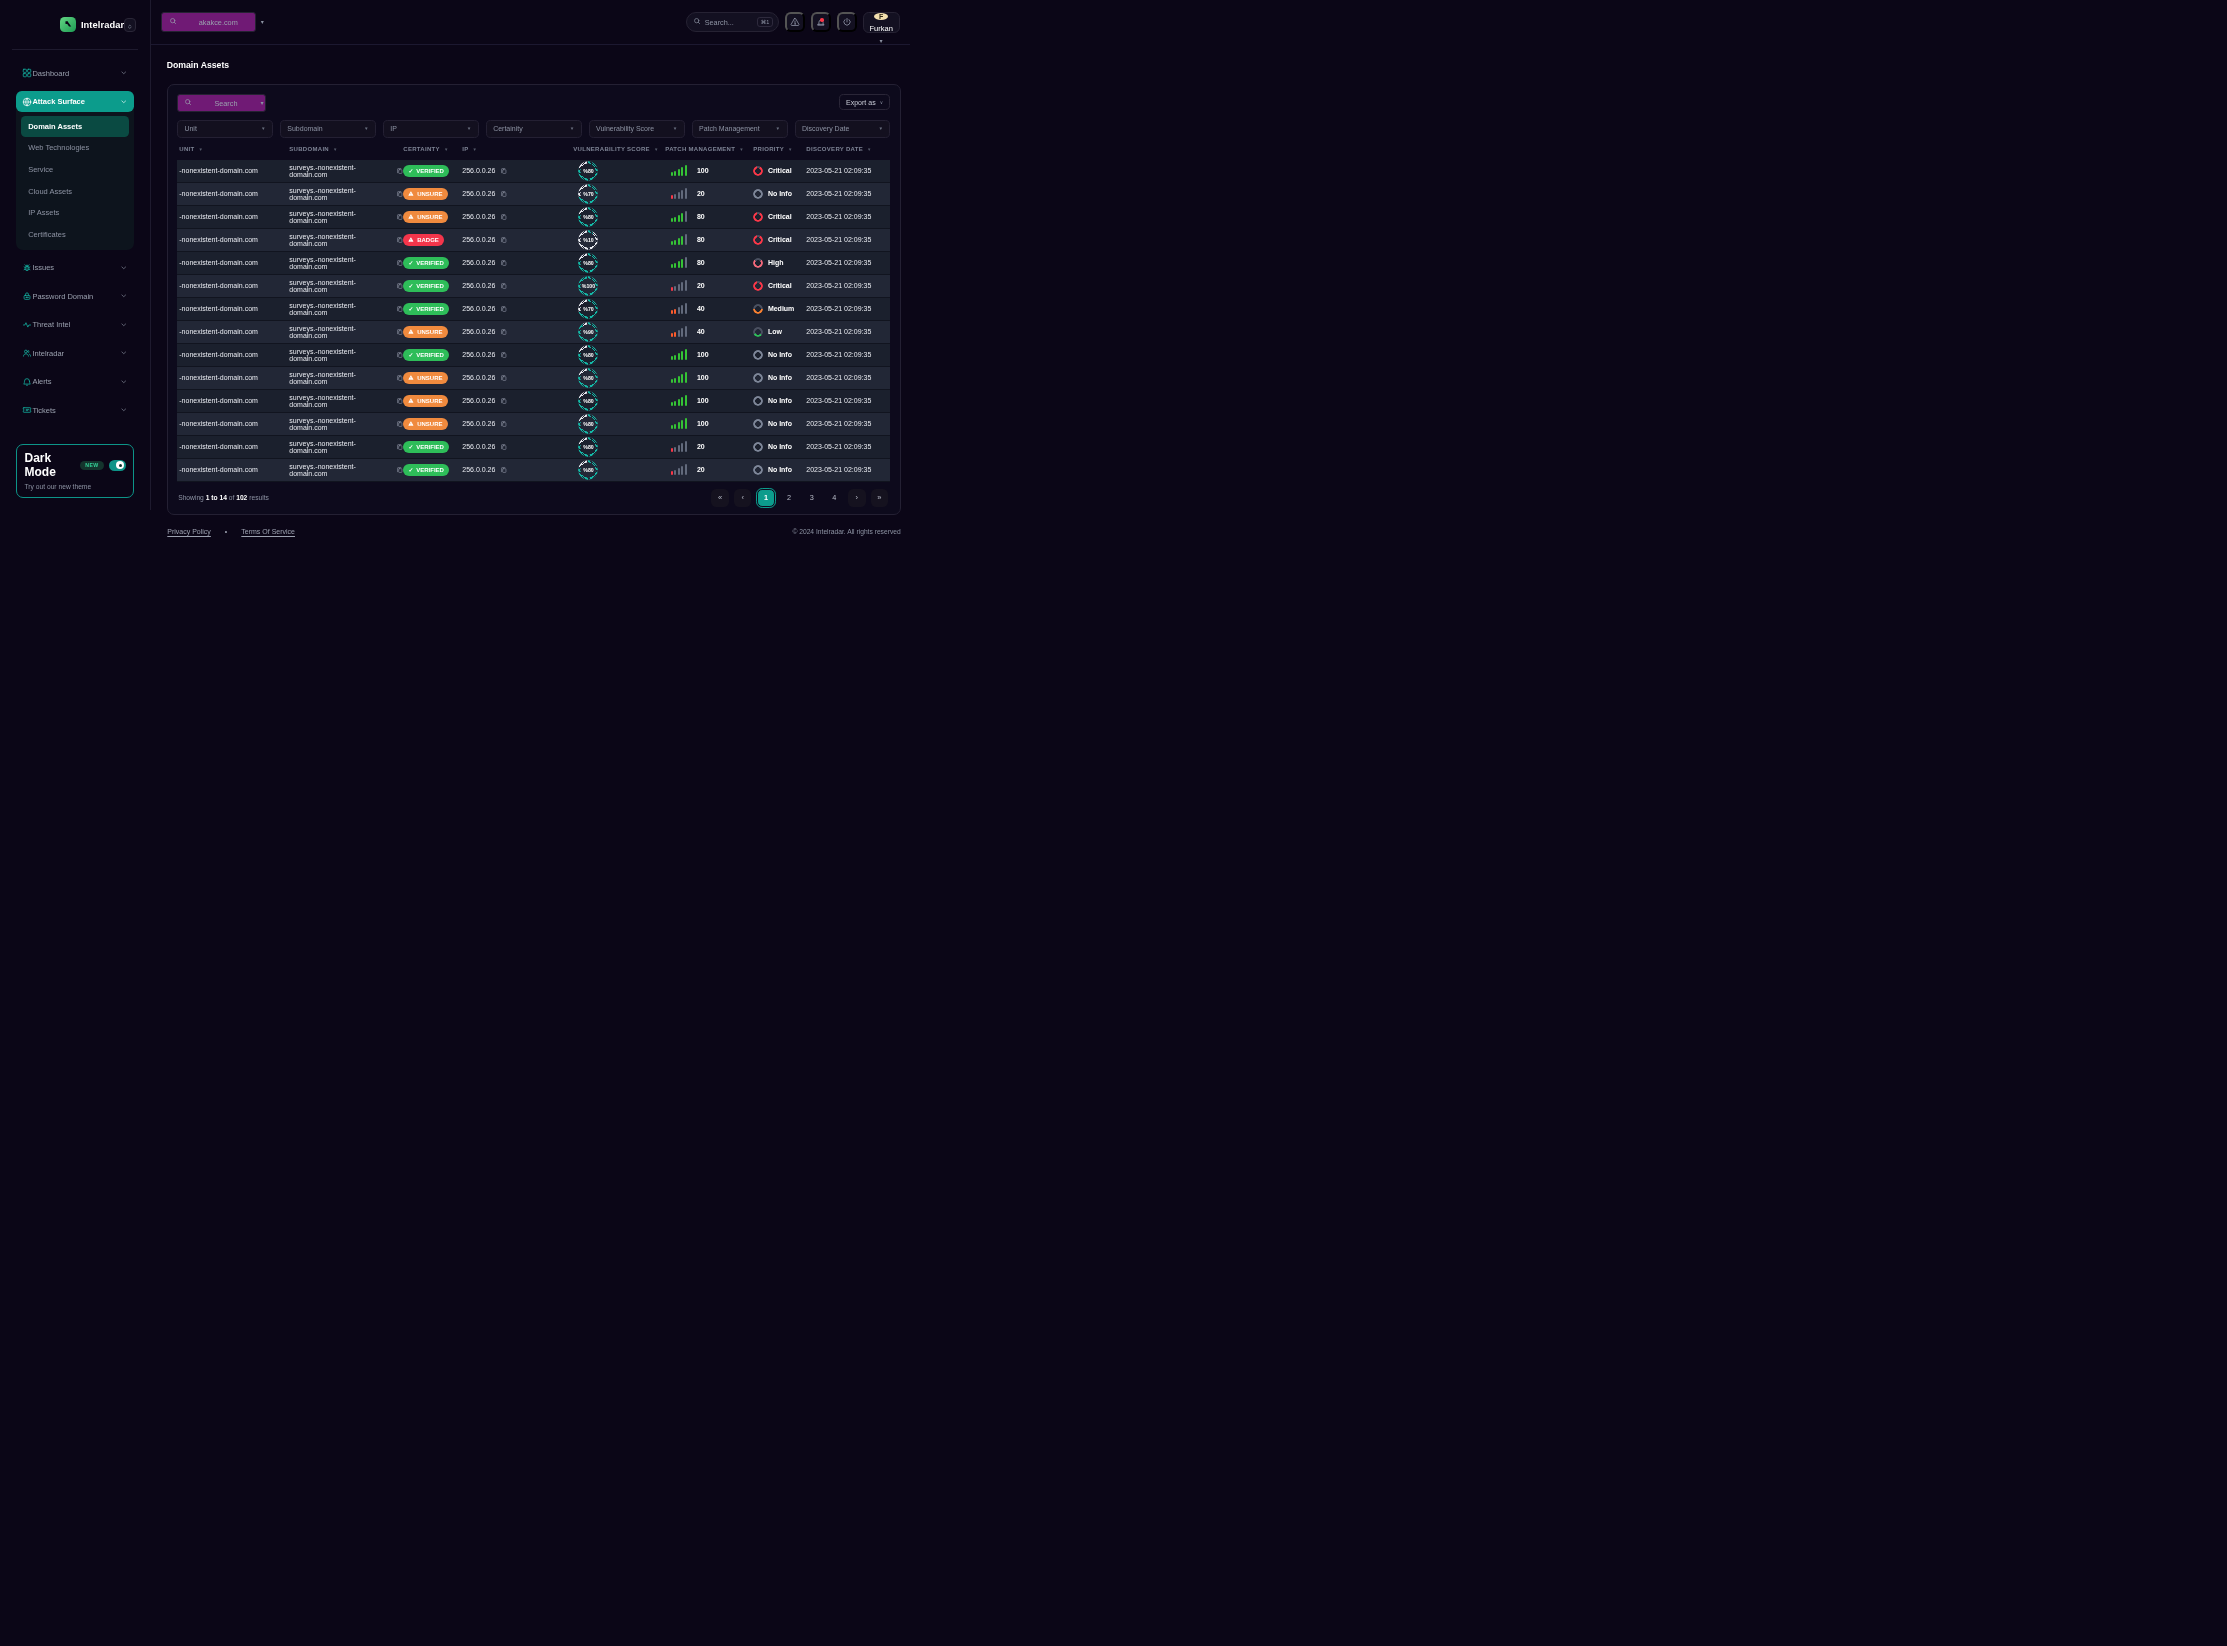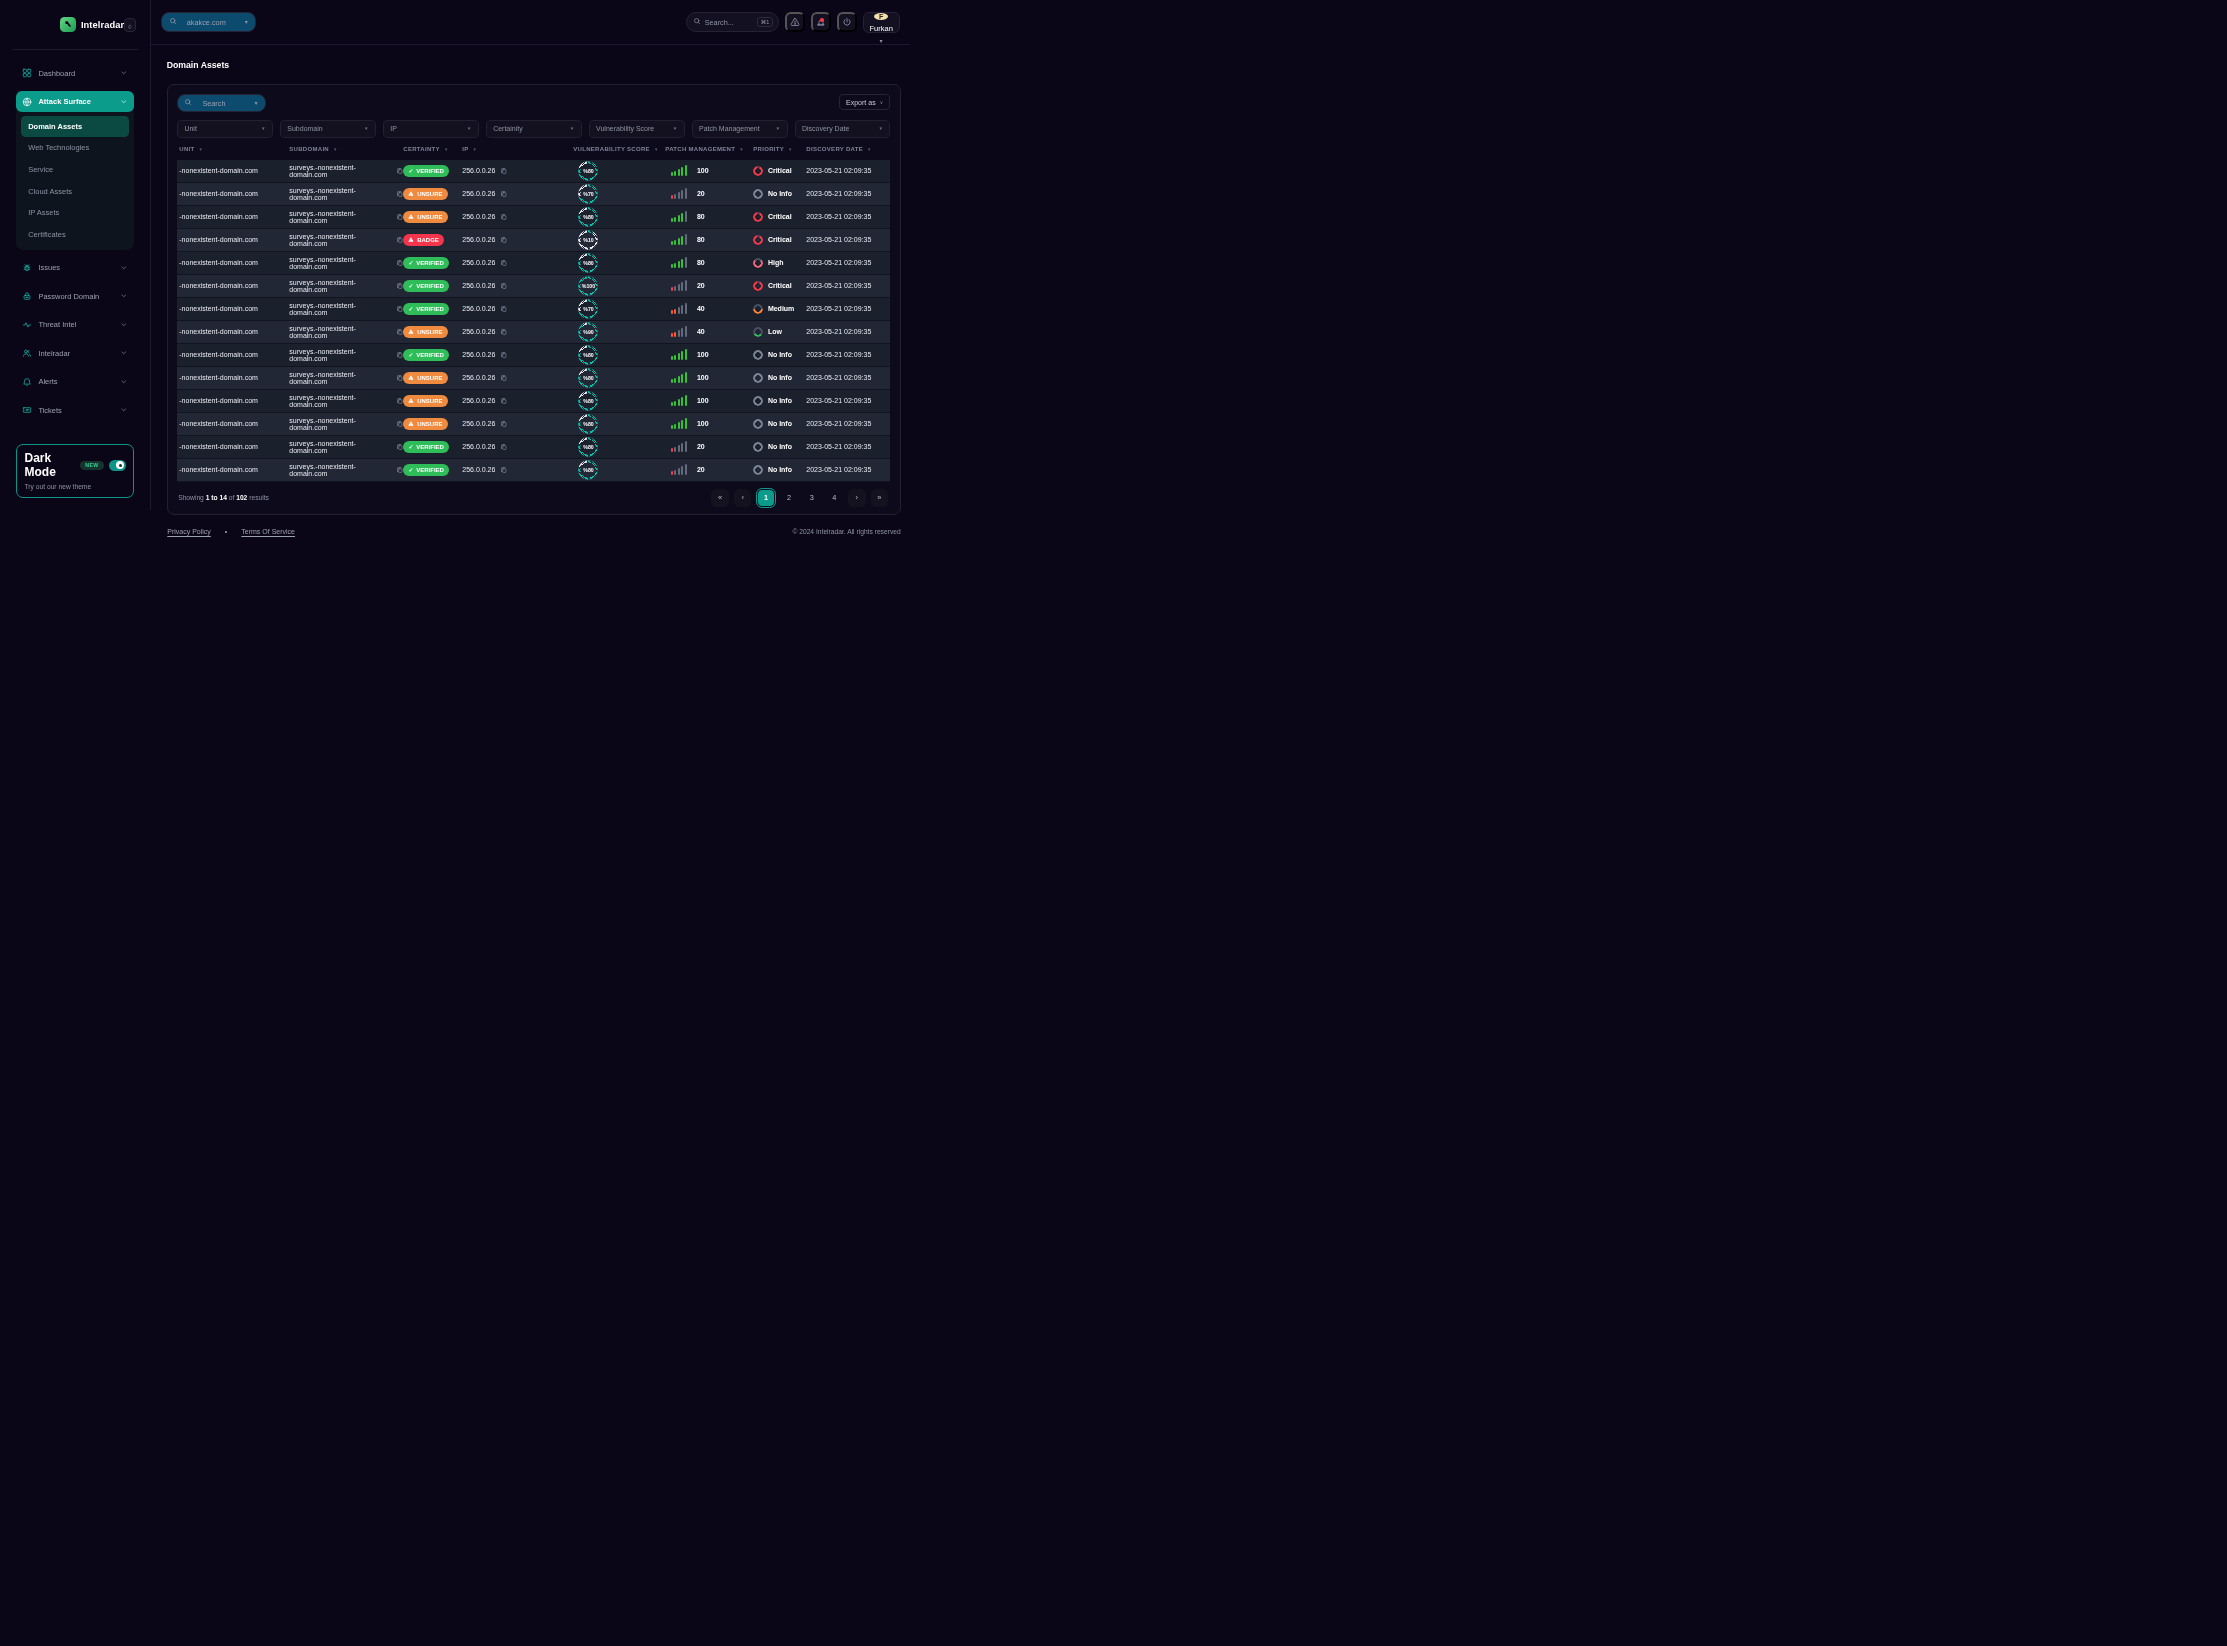--- a/index.html
+++ b/index.html
@@ -14,41 +14,41 @@
 
   
   .sidebar { width:151px; height:510px; border-right:0.6px solid #1e1a2e; flex-shrink:0; }
   .logo-row { height:49px; display:flex; align-items:center; padding:0 14px 0 16px;margin-left:44px; }
   .logo { display:flex; align-items:center; gap:5.2px; }
   .logo-mark { width:15.7px; height:15.7px; border-radius:4.6px; background:linear-gradient(135deg,#64d684,#1c9b53); display:grid; place-items:center; }
   .logo-text { color:#fff; font-size:9.3px; font-weight:bold; letter-spacing:0.1px; }
   .collapse-btn { margin-left:auto; width:14px; height:14px; border:0.6px solid #2a2637; background:#131021; border-radius:4px; display:grid; place-items:center; color:#8d93a3; cursor:pointer; }
   .side-divider { height:0.6px; background:#1e1a2e; margin:0 11.6px; }
   .nav { padding:12.8px 16px 0; }
-  .nav-item { height:21.5px; display:flex; align-items:center; gap:6px; padding:0 6.4px; color:#9aa0ae; font-size:7.5px; margin-bottom:7px; border-radius:5.8px; cursor:pointer; }
+  .nav-item { height:21.5px; display:flex; align-items:center; gap:0; padding:0 6.4px; color:#9aa0ae; font-size:7.5px; margin-bottom:7px; border-radius:5.8px; cursor:pointer; }
   .nav-item .ni-icon { color:#14b8a6; display:grid; place-items:center; }
   .nav-item .chev { margin-left:auto; color:#8d93a3; display:grid; place-items:center; }
   .nav-item.active { background:#0c9c8c; color:#fff; font-weight:bold; margin-bottom:0; position:relative; z-index:2; }
   .nav-item.active .ni-icon, .nav-item.active .chev { color:#fff; }
   .submenu { background:#0d141d; border-radius:0 0 7px 7px; margin:-4.6px 0 7px; padding:8px 5.2px 4.6px; position:relative; z-index:1; }
   .sub-item { height:21px; display:flex; align-items:center; padding:0 7px; color:#8d93a3; font-size:7.5px; border-radius:4.6px; margin-bottom:0.6px; cursor:pointer; }
   .sub-item.active { background:#0a4a42; color:#fff; font-weight:bold; }
   .darkmode { margin:23px 16px 0; border:0.6px solid #0d9488; border-radius:7px; padding:6.4px 7.5px 7px; }
   .dm-top { display:flex; align-items:center; gap:5.2px; }
   .dm-title { color:#fff; font-size:12px; font-weight:bold; }
   .dm-badge { background:#14342d; color:#35d399; font-size:5.2px; font-weight:bold; letter-spacing:0.5px; border-radius:579px; padding:1.7px 5.2px; }
   .dm-toggle { margin-left:auto; width:20px; height:10.4px; border-radius:579px; background:#0d9488; position:relative; cursor:pointer; }
   .dm-knob { position:absolute; right:1.2px; top:1.2px; width:8px; height:8px; border-radius:50%; background:#fff; }
   .dm-knob::after { content:""; position:absolute; inset:2.3px; border-radius:50%; background:#0b2f2a; }
   .dm-sub { color:#8d93a3; font-size:6.7px; margin-top:4px; }
 
   
   .main { flex:1; display:flex; flex-direction:column; min-width:0; }
   .topbar { height:45px; border-bottom:0.6px solid #1c1830; display:flex; align-items:center; padding:0 10.4px; }
-  .select-box { height:20px; background:#0c4a6e; border:0.6px solid #262233; border-radius:8px; display:flex; align-items:center; gap:10px; padding:0 6.4px; color:#9aa0ae; font-size:7.3px; cursor:pointer; }
+  .select-box { height:20px; background:#701a75; border:0.6px solid #262233; border-radius:3px; display:flex; align-items:center; gap:22px; padding:0 6.4px; color:#9aa0ae; font-size:7.3px; cursor:pointer; }
   .domain-select { width:95px; }
   .caret { color:#8d93a3; font-size:5.2px; }
   .ml { margin-left:auto; }
   .topbar-right { margin-left:auto; display:flex; align-items:center; gap:5.8px; }
   .search-box { width:93px; height:20px; background:#131021; border:0.6px solid #262233; border-radius:10px; display:flex; align-items:center; gap:4px; padding:0 5.2px; }
   .search-box input { flex:1; min-width:0; background:transparent; border:none; outline:none; color:#c9ccd6; font-size:7.3px; font-family:inherit; }
   .search-box input::placeholder { color:#8d93a3; }
   .kbd { border:0.6px solid #2e2a3d; border-radius:2.9px; padding:0.6px 2.9px; font-size:5.5px; color:#8d93a3; white-space:nowrap; }
   .icon-btn { width:20px; height:20px; border-radius:5.8px; background:#131021; display:grid; place-items:center; color:#9aa0b2; position:relative; cursor:pointer; }
   .red-dot { position:absolute; top:4px; right:5.2px; width:3.5px; height:3.5px; border-radius:50%; background:#fb3748; }

